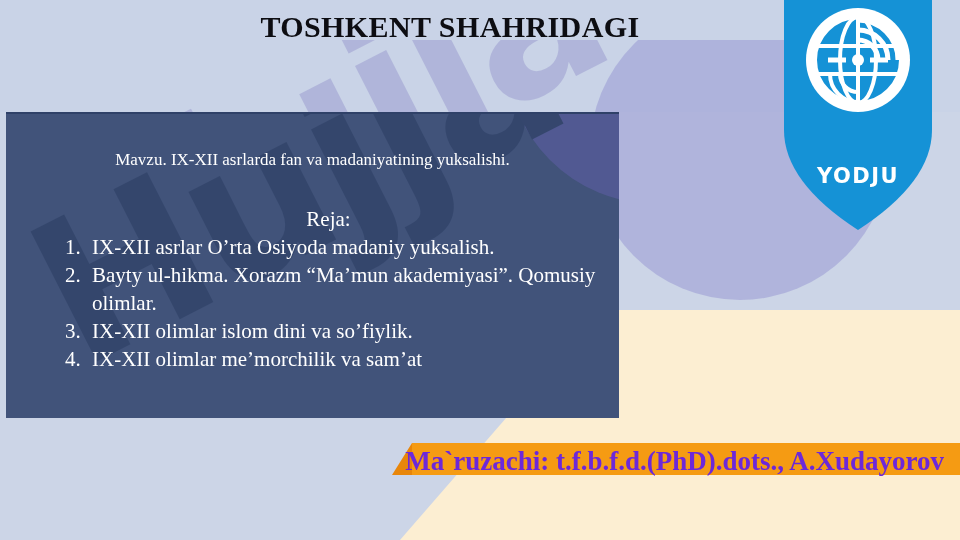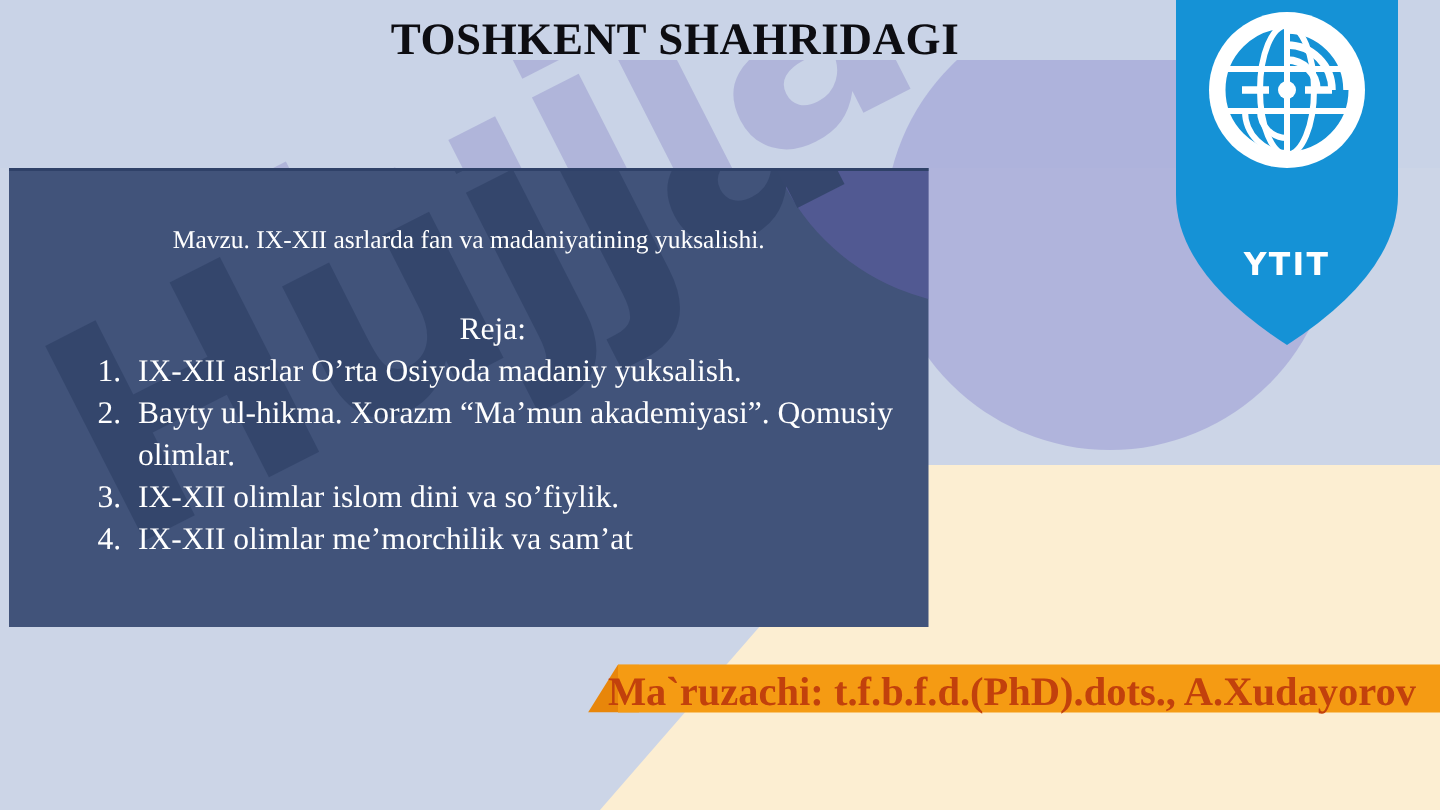--- a/index.html
+++ b/index.html
@@ -199,21 +199,21 @@
     clip-path: polygon(20px 0, 34px 0, 34px 32px, 0 32px);
     z-index: 5;
   }
   .presenter {
     position: absolute;
     left: 0; top: 446px;
     width: 952px;
     text-align: right;
     padding-right: 8px;
     box-sizing: border-box;
-    color: #c2410c;
+    color: #6d28d9;
     font-family: "Liberation Serif", "DejaVu Serif", serif;
     font-weight: bold;
     font-size: 27px;
     letter-spacing: 0px;
     white-space: nowrap;
     z-index: 6;
   }
 </style>
 </head>
 <body>
@@ -273,20 +273,20 @@
         </g>
         <g fill="none" stroke="#ffffff" stroke-width="4">
           <path d="M56,92 A18,18 0 0 0 74,110"></path>
           <path d="M46,92 A28,28 0 0 0 74,120"></path>
         </g>
         <circle cx="74" cy="78" r="6" fill="#ffffff"></circle>
         <path d="M44,78 H62" stroke="#ffffff" stroke-width="5"></path>
         <path d="M86,78 H104" stroke="#ffffff" stroke-width="5"></path>
       </g>
     </svg>
-    <div class="shield-label">YTIT</div>
+    <div class="shield-label">YODJU</div>
   </div>
 
   <div class="orange-notch"></div>
   <div class="orange-band"></div>
   <div class="presenter">Ma`ruzachi: t.f.b.f.d.(PhD).dots., A.Xudayorov</div>
 
 </div>
 
 </body></html>

